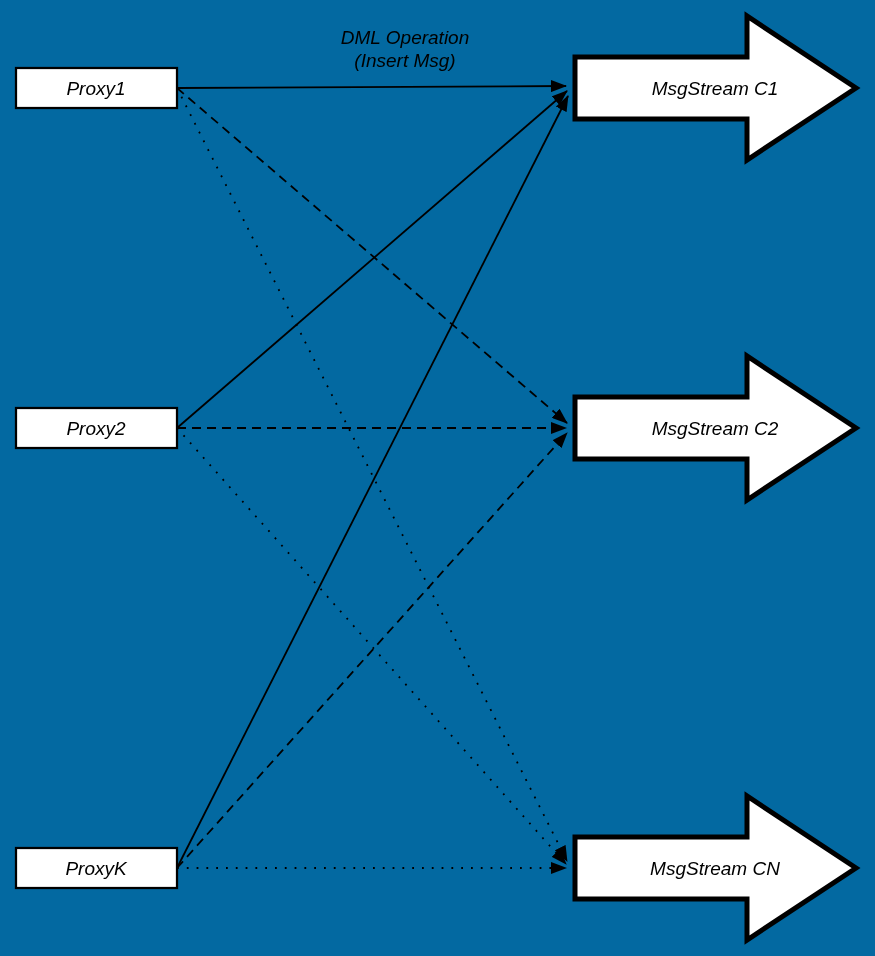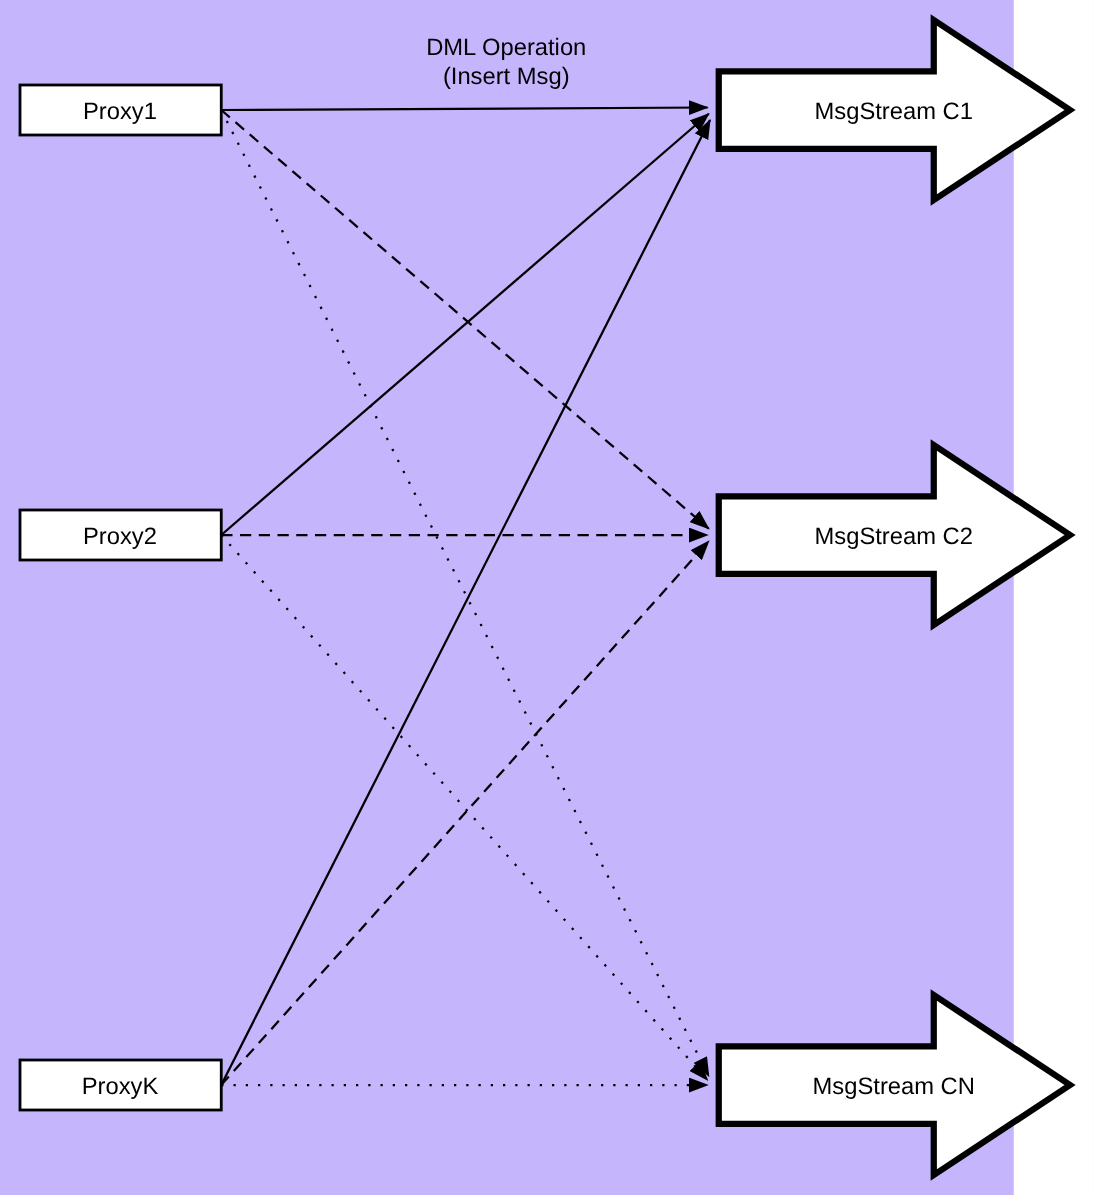--- a/index.html
+++ b/index.html
@@ -2,24 +2,25 @@
 <html><head>
 <meta charset="utf-8">
 <style>
   html, body {
     margin: 0;
     padding: 0;
     background: #ffffff;
   }
   .canvas {
     position: relative;
-    width: 811px;
+    width: 875px;
     height: 956px;
-    background: #c4b5fd;
+    background: #0369a1;
     font-family: "Liberation Sans", sans-serif;
+    font-style: italic;
   }
   svg { display: block; }
   .diagram-text {
     font-family: "Liberation Sans", sans-serif;
     font-size: 19px;
     fill: #000000;
   }
   .edge-solid  { stroke: #000000; stroke-width: 1.8; fill: none; }
   .edge-dashed { stroke: #000000; stroke-width: 1.8; fill: none; stroke-dasharray: 9 6; }
   .edge-dotted { stroke: #000000; stroke-width: 1.8; fill: none; stroke-dasharray: 1.8 8; }

